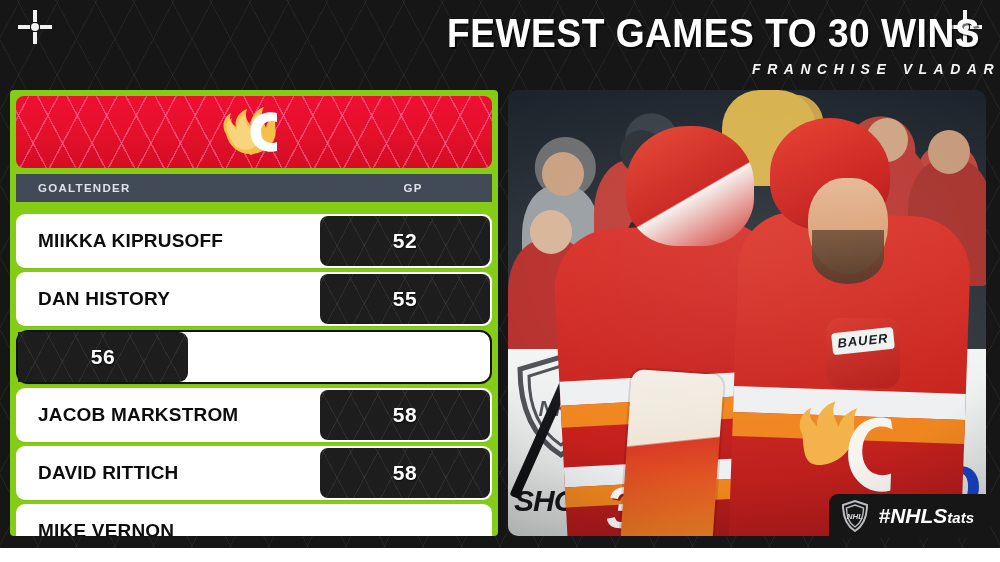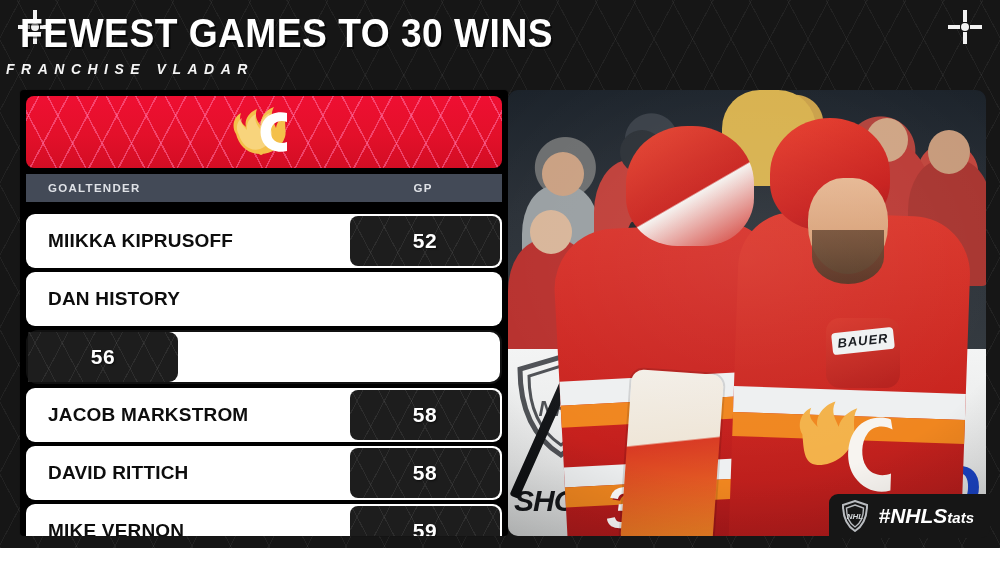--- a/index.html
+++ b/index.html
@@ -54,21 +54,21 @@
   }
   .reg.tl{left:18px;top:10px;}
   .reg.tr{right:18px;top:10px;}
 
   
   .header{
     position:absolute;
     left:0;top:0;width:1000px;height:88px;
     z-index:3;
     display:flex;flex-direction:column;
-    align-items:flex-start;justify-content:center;
+    align-items:flex-end;justify-content:center;
   }
   .title{
     color:#ffffff;
     font-size:40px;
     font-weight:bold;
     letter-spacing:0.5px;
     line-height:1;
     margin:0 0 9px 0;
     transform:scaleX(.93);
     text-shadow:2px 2px 0 rgba(0,0,0,.55);
@@ -81,23 +81,23 @@
     font-weight:bold;
     letter-spacing:6.5px;
     line-height:1;
     white-space:nowrap;
     text-indent:6px;
   }
 
   
   .panel{
     position:absolute;
-    left:20px; top:90px;
+    left:10px; top:90px;
     width:488px; height:446px;
-    background:#000000;
+    background:#84cc16;
     border-radius:4px;
     overflow:hidden;
     z-index:3;
     box-shadow:0 0 0 1px rgba(0,0,0,.08);
   }
 
   
   .team-banner{
     position:relative;
     height:72px;
@@ -164,21 +164,21 @@
     font-size:19px;
     font-weight:bold;
     color:#0d0d0d;
     letter-spacing:.2px;
     white-space:nowrap;
     overflow:hidden;
   }
   .row.highlight .pname{padding-left:19px;}
   .gp-box{
     position:relative;
-    width:150px;
+    width:170px;
     align-self:stretch;
     margin:2px 2px 2px 0;
     border-radius:8px;
     background:#1d1d1d;
     overflow:hidden;
     display:flex;align-items:center;justify-content:center;
   }
   .row.highlight .gp-box{margin:0;border-radius:0 9px 9px 0;align-items:center;}
   .gp-box .lattice-box{
     position:absolute;inset:0;
@@ -403,20 +403,24 @@
           <div class="pname">MIIKKA KIPRUSOFF</div>
           <div class="gp-box">
             <div class="lattice-box"></div>
             <div class="gp-val">52</div>
           </div>
         </div>
 
         <div class="row">
 
           <div class="pname">DAN HISTORY</div>
+          <div class="gp-box">
+            <div class="lattice-box"></div>
+            <div class="gp-val">55</div>
+          </div>
         </div>
 
         <div class="row highlight">
           <div class="marker"></div>
           <div class="gp-box">
             <div class="lattice-box"></div>
             <div class="gp-val">56</div>
           </div>
         </div>
 
@@ -434,24 +438,20 @@
           <div class="pname">DAVID RITTICH</div>
           <div class="gp-box">
             <div class="lattice-box"></div>
             <div class="gp-val">58</div>
           </div>
         </div>
 
         <div class="row">
 
           <div class="pname">MIKE VERNON</div>
-          <div class="gp-box">
-            <div class="lattice-box"></div>
-            <div class="gp-val">59</div>
-          </div>
         </div>
 
       </div>
     </div>
 
     <div class="photo">
       <div class="scene">
 
         <div class="crowd">
           <div class="fan" style="left:14px;top:96px;width:78px;height:120px;background:#9aa0a3;"></div>

